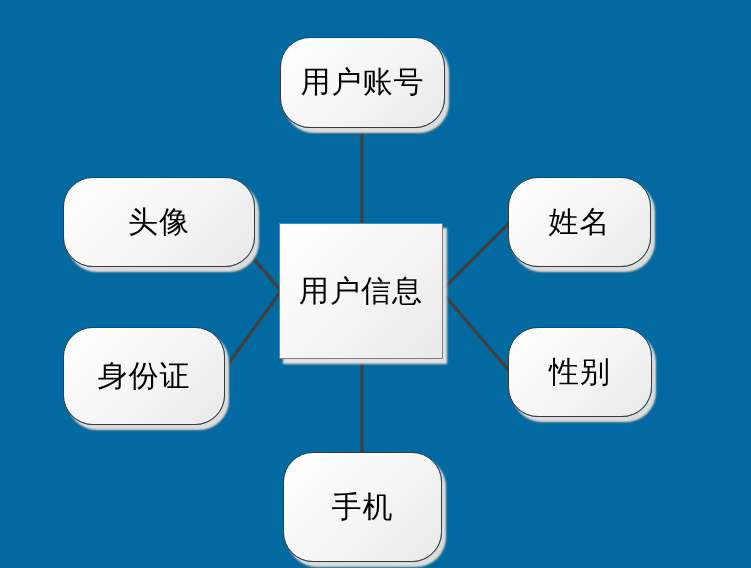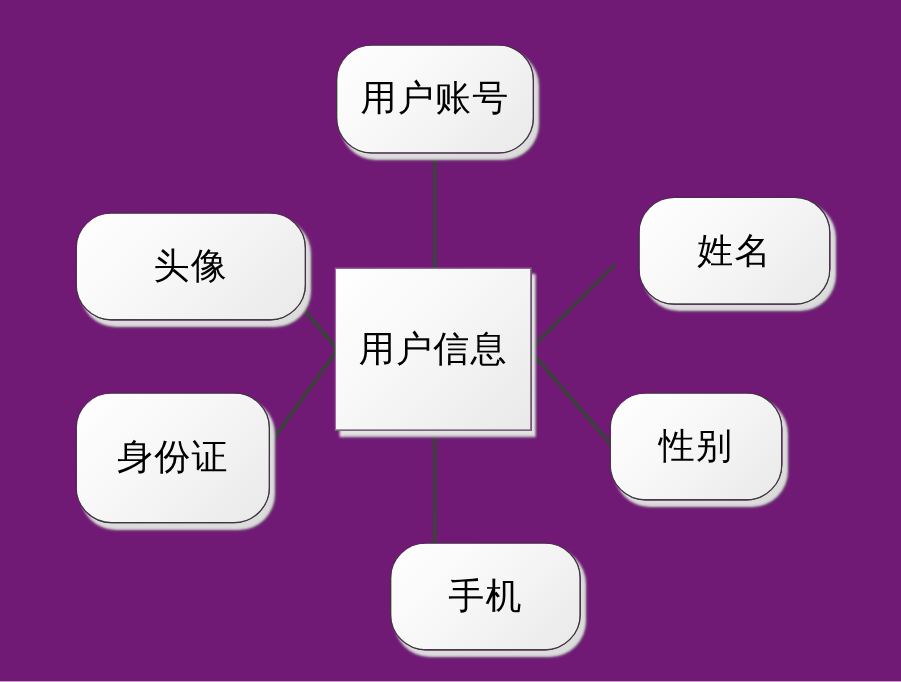--- a/index.html
+++ b/index.html
@@ -4,21 +4,21 @@
 <style>
   html, body {
     margin: 0;
     padding: 0;
     background: #ffffff;
   }
   .canvas {
     position: relative;
     width: 751px;
     height: 568px;
-    background: #701a75;
+    background: #0369a1;
     font-family: Liberation Sans, sans-serif;
     overflow: hidden;
   }
   .edges {
     position: absolute;
     left: 0;
     top: 0;
     width: 751px;
     height: 568px;
   }
@@ -40,24 +40,24 @@
     box-shadow: 4px 5px 2px #dcdcdc;
   }
   .entity {
     border: 1px solid #7e7e7e;
     border-radius: 0;
     box-shadow: 4px 5px 2px #e2e2e2;
   }
   
   .n-account { left: 280px; top: 37px;  width: 165px; height: 91px; }
   .n-avatar  { left: 63px;  top: 177px; width: 192px; height: 90px; }
-  .n-idcard  { left: 63px;  top: 327px; width: 162px; height: 109px; }
-  .n-name    { left: 508px; top: 164px; width: 160px; height: 90px; margin-left: 24px; }
+  .n-idcard  { left: 63px;  top: 327px; width: 162px; height: 98px; }
+  .n-name    { left: 508px; top: 177px; width: 143px; height: 90px; }
   .n-gender  { left: 508px; top: 327px; width: 144px; height: 90px; }
-  .n-phone   { left: 283px; top: 452px; width: 159px; height: 90px; margin-left: 42px; }
+  .n-phone   { left: 283px; top: 452px; width: 159px; height: 110px; }
   .n-center  { left: 279px; top: 223px; width: 164px; height: 136px; }
 </style>
 </head>
 <body>
 
 <div class="canvas">
 
   <svg class="edges" viewBox="0 0 751 568" xmlns="http://www.w3.org/2000/svg">
     <line x1="362" y1="120" x2="362" y2="228" stroke="#3f3f3f" stroke-width="3.2"></line>
     <line x1="362" y1="354" x2="362" y2="458" stroke="#3f3f3f" stroke-width="3.2"></line>

